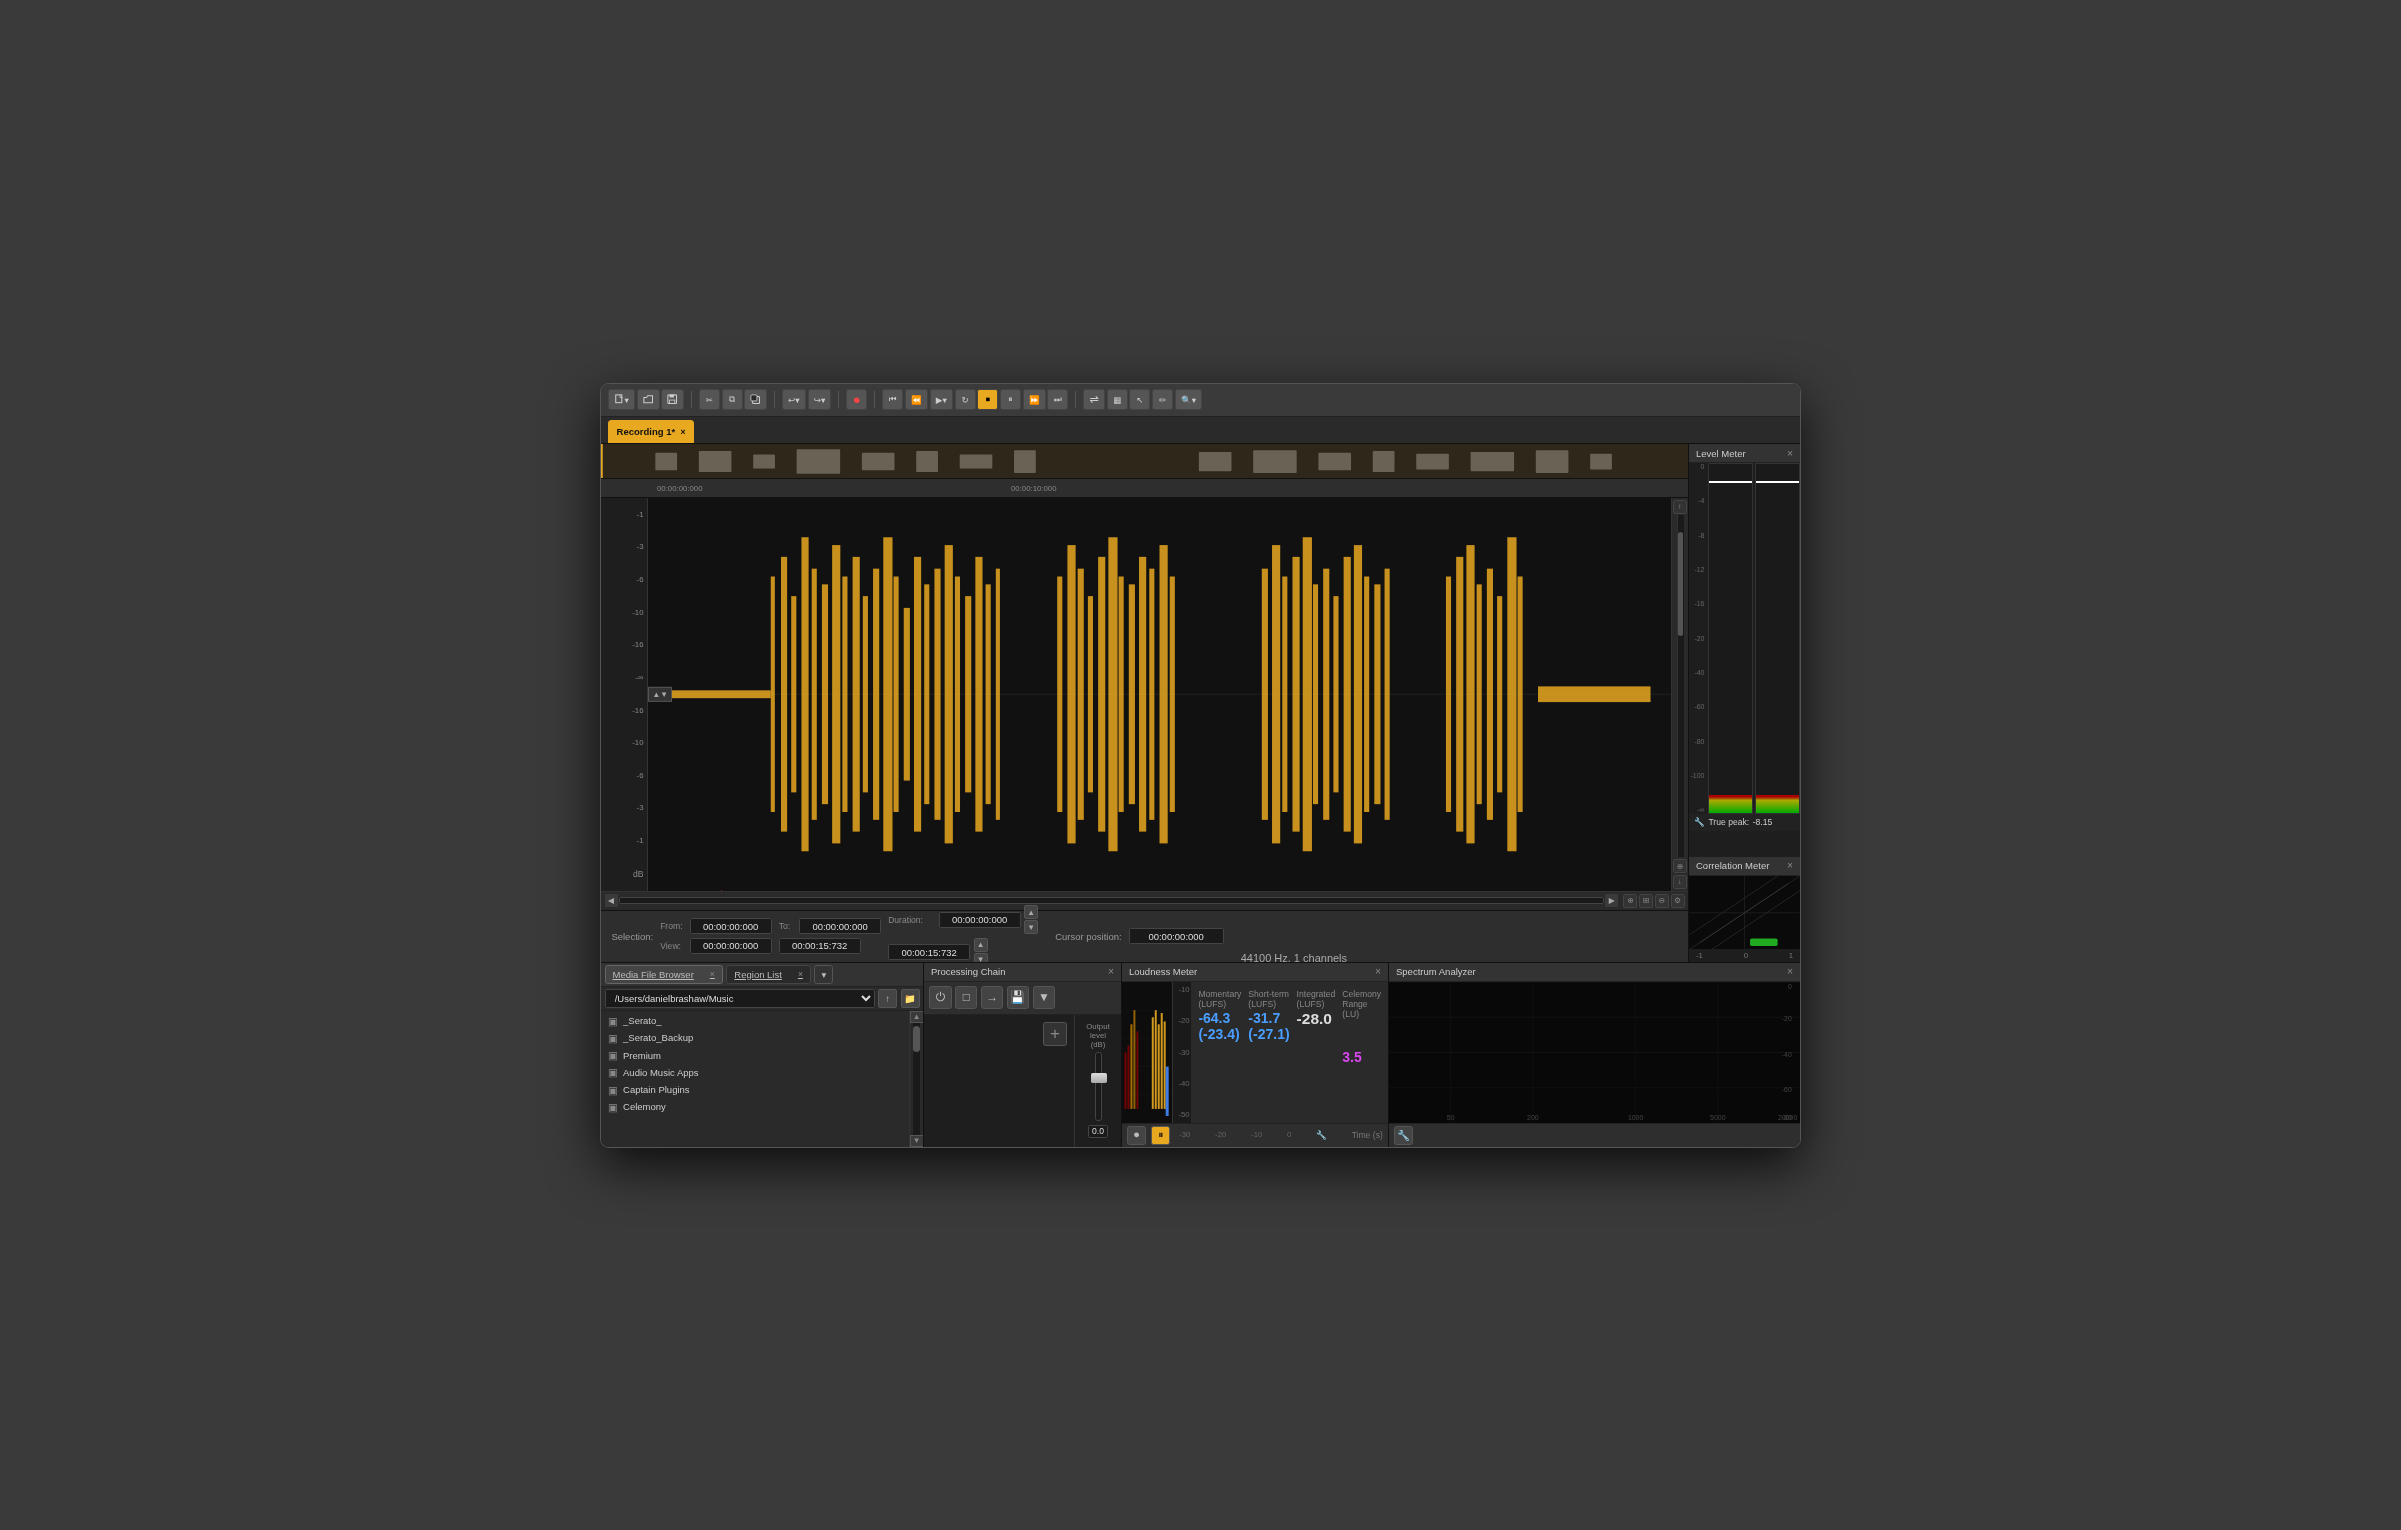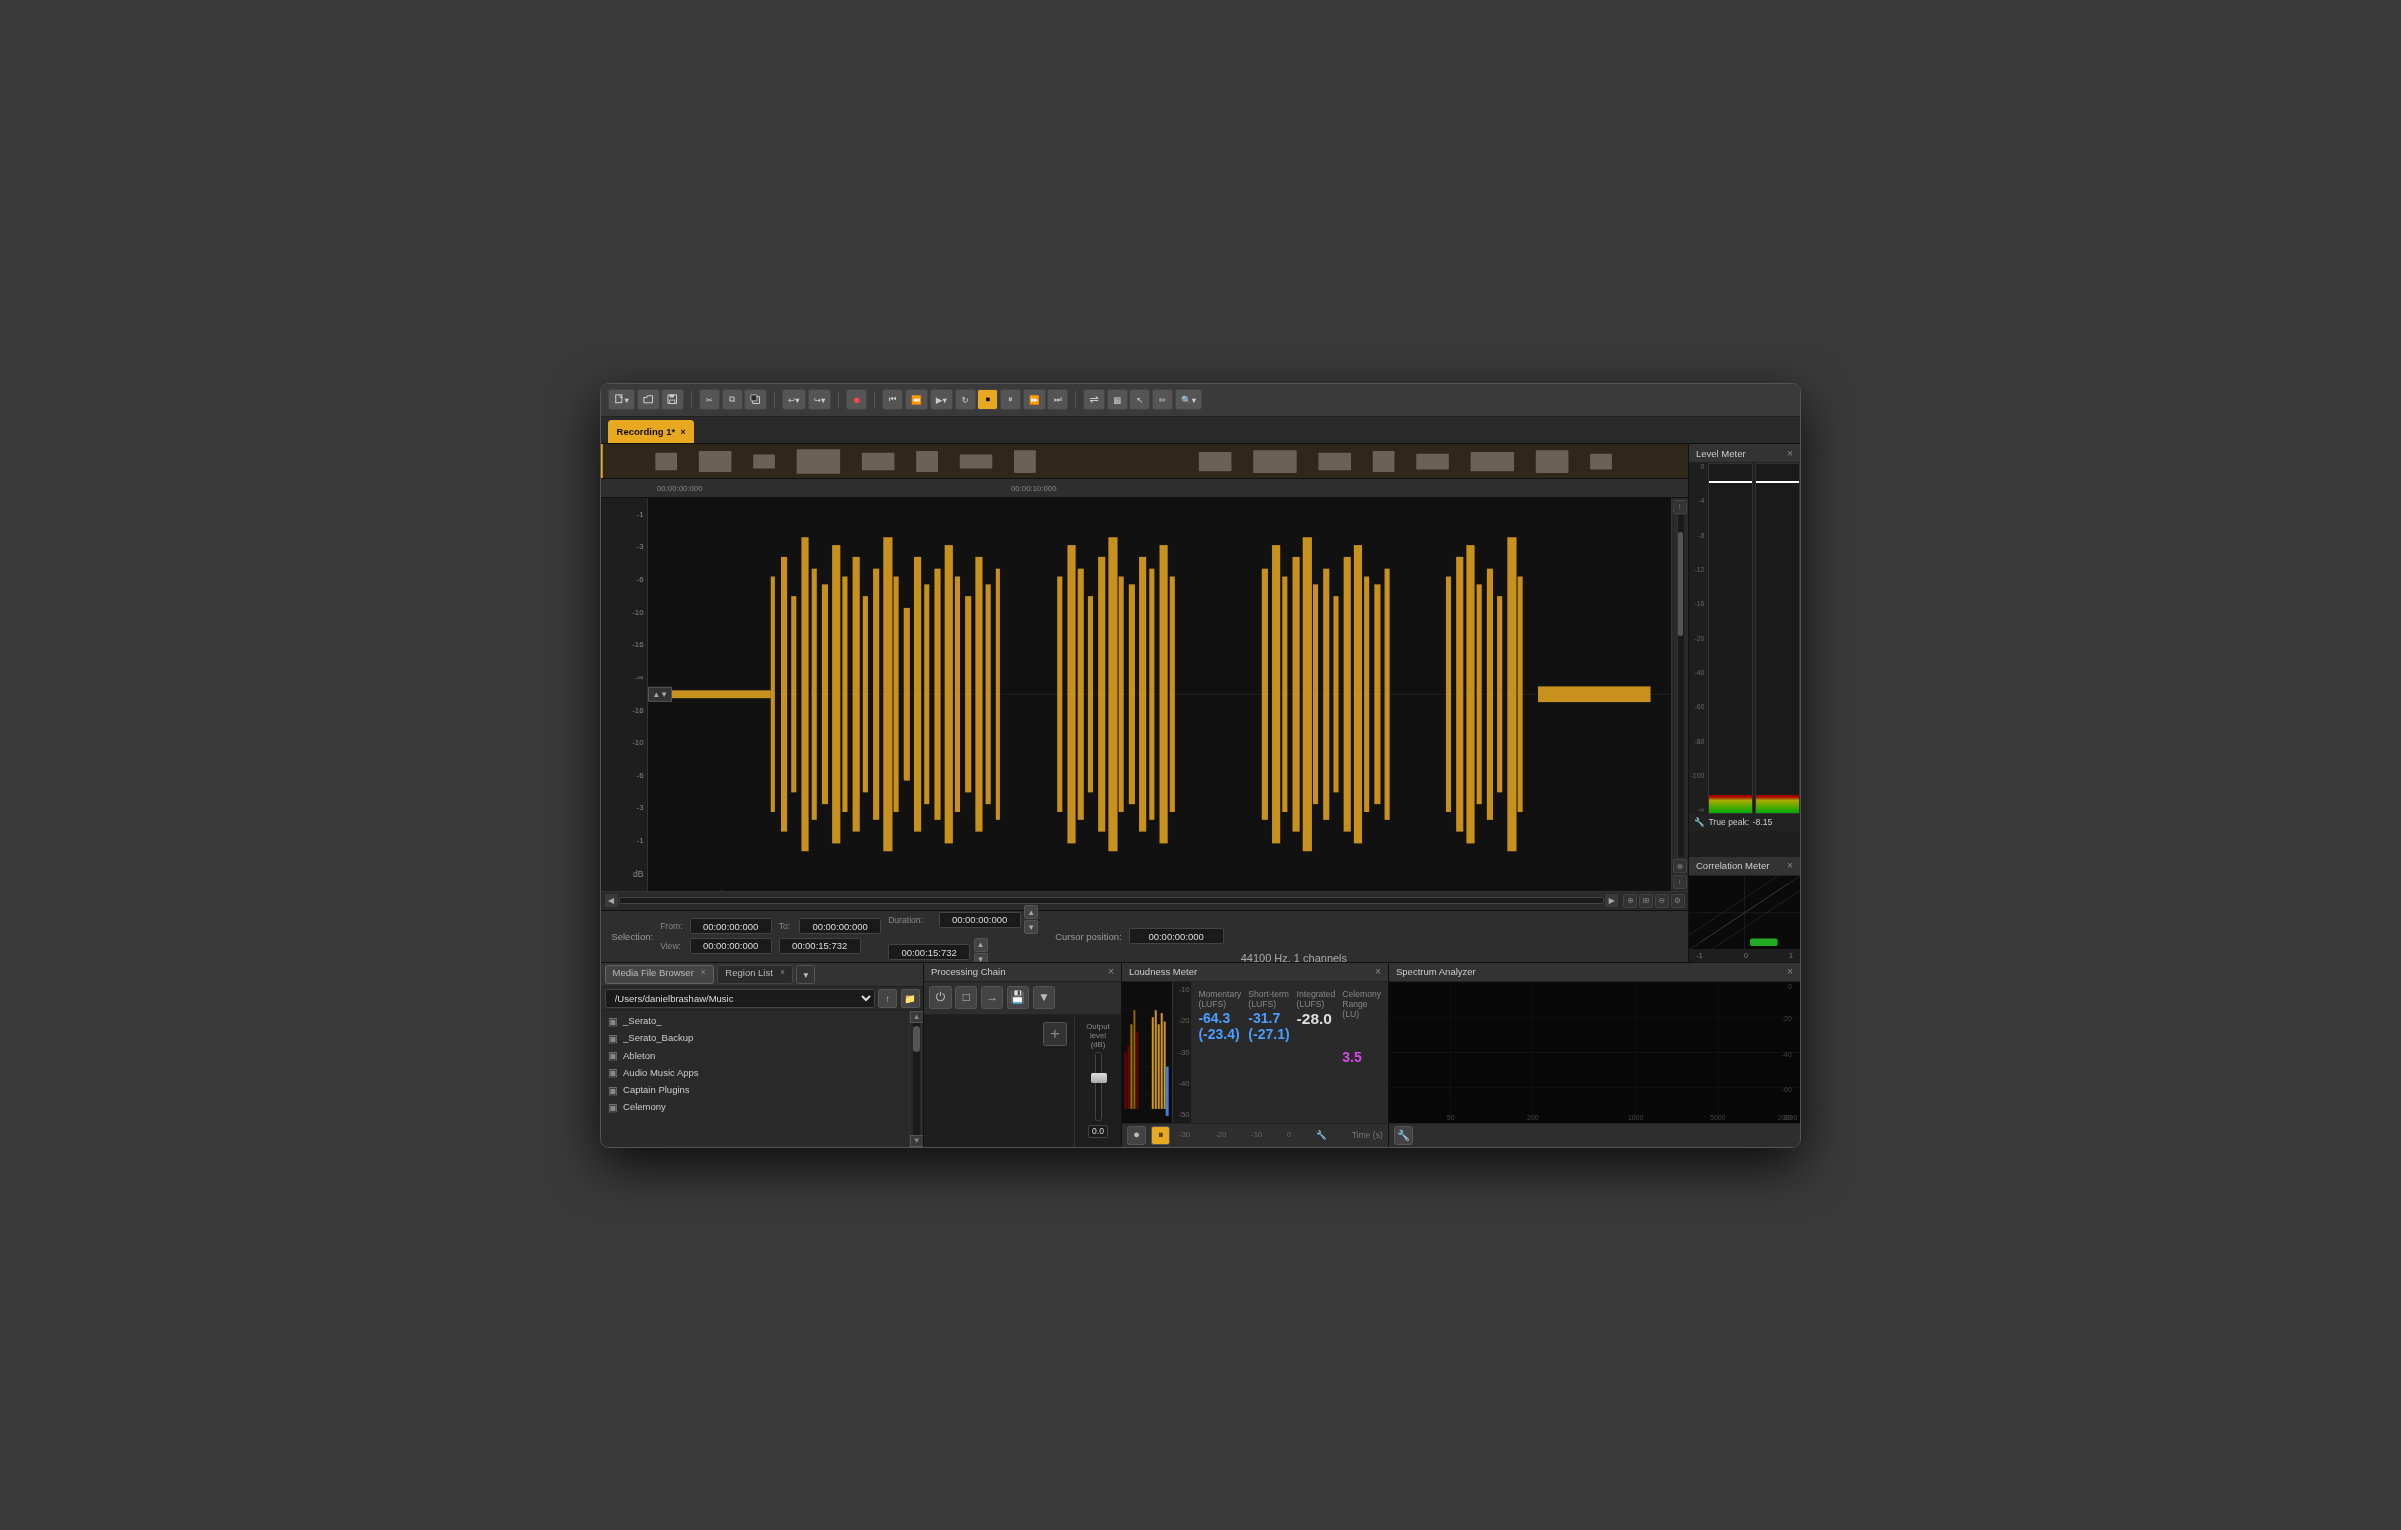--- a/index.html
+++ b/index.html
@@ -356,24 +356,25 @@
       border-bottom: 0.9px solid #222;
     }
     .browser-tab {
       background: #2a2a2a;
       border: 0.9px solid #444;
       color: #bbb;
       font-size: 9.5px;
       padding: 1.7px 7px;
       border-radius: 2.6px;
       display: flex;
-      align-items: flex-start;
-      gap: 7px;
+      align-items: center;
+      gap: 16px;
       cursor: pointer;
       height: 19px;
+      text-decoration: underline;
     }
     .browser-tab.active {
       background: #444;
       border-color: #666;
     }
     .browser-tab-close {
       font-size: 8.6px;
       color: #888;
     }
     .browser-tab-dropdown {
@@ -1115,21 +1116,21 @@
           <div class="browser-item">
             <span class="folder-icon">▣</span>
             <span>_Serato_</span>
           </div>
           <div class="browser-item">
             <span class="folder-icon">▣</span>
             <span>_Serato_Backup</span>
           </div>
           <div class="browser-item">
             <span class="folder-icon">▣</span>
-            <span>Ableton</span>
+            <span>Premium</span>
           </div>
           <div class="browser-item">
             <span class="folder-icon">▣</span>
             <span>Audio Music Apps</span>
           </div>
           <div class="browser-item">
             <span class="folder-icon">▣</span>
             <span>Captain Plugins</span>
           </div>
           <div class="browser-item">

